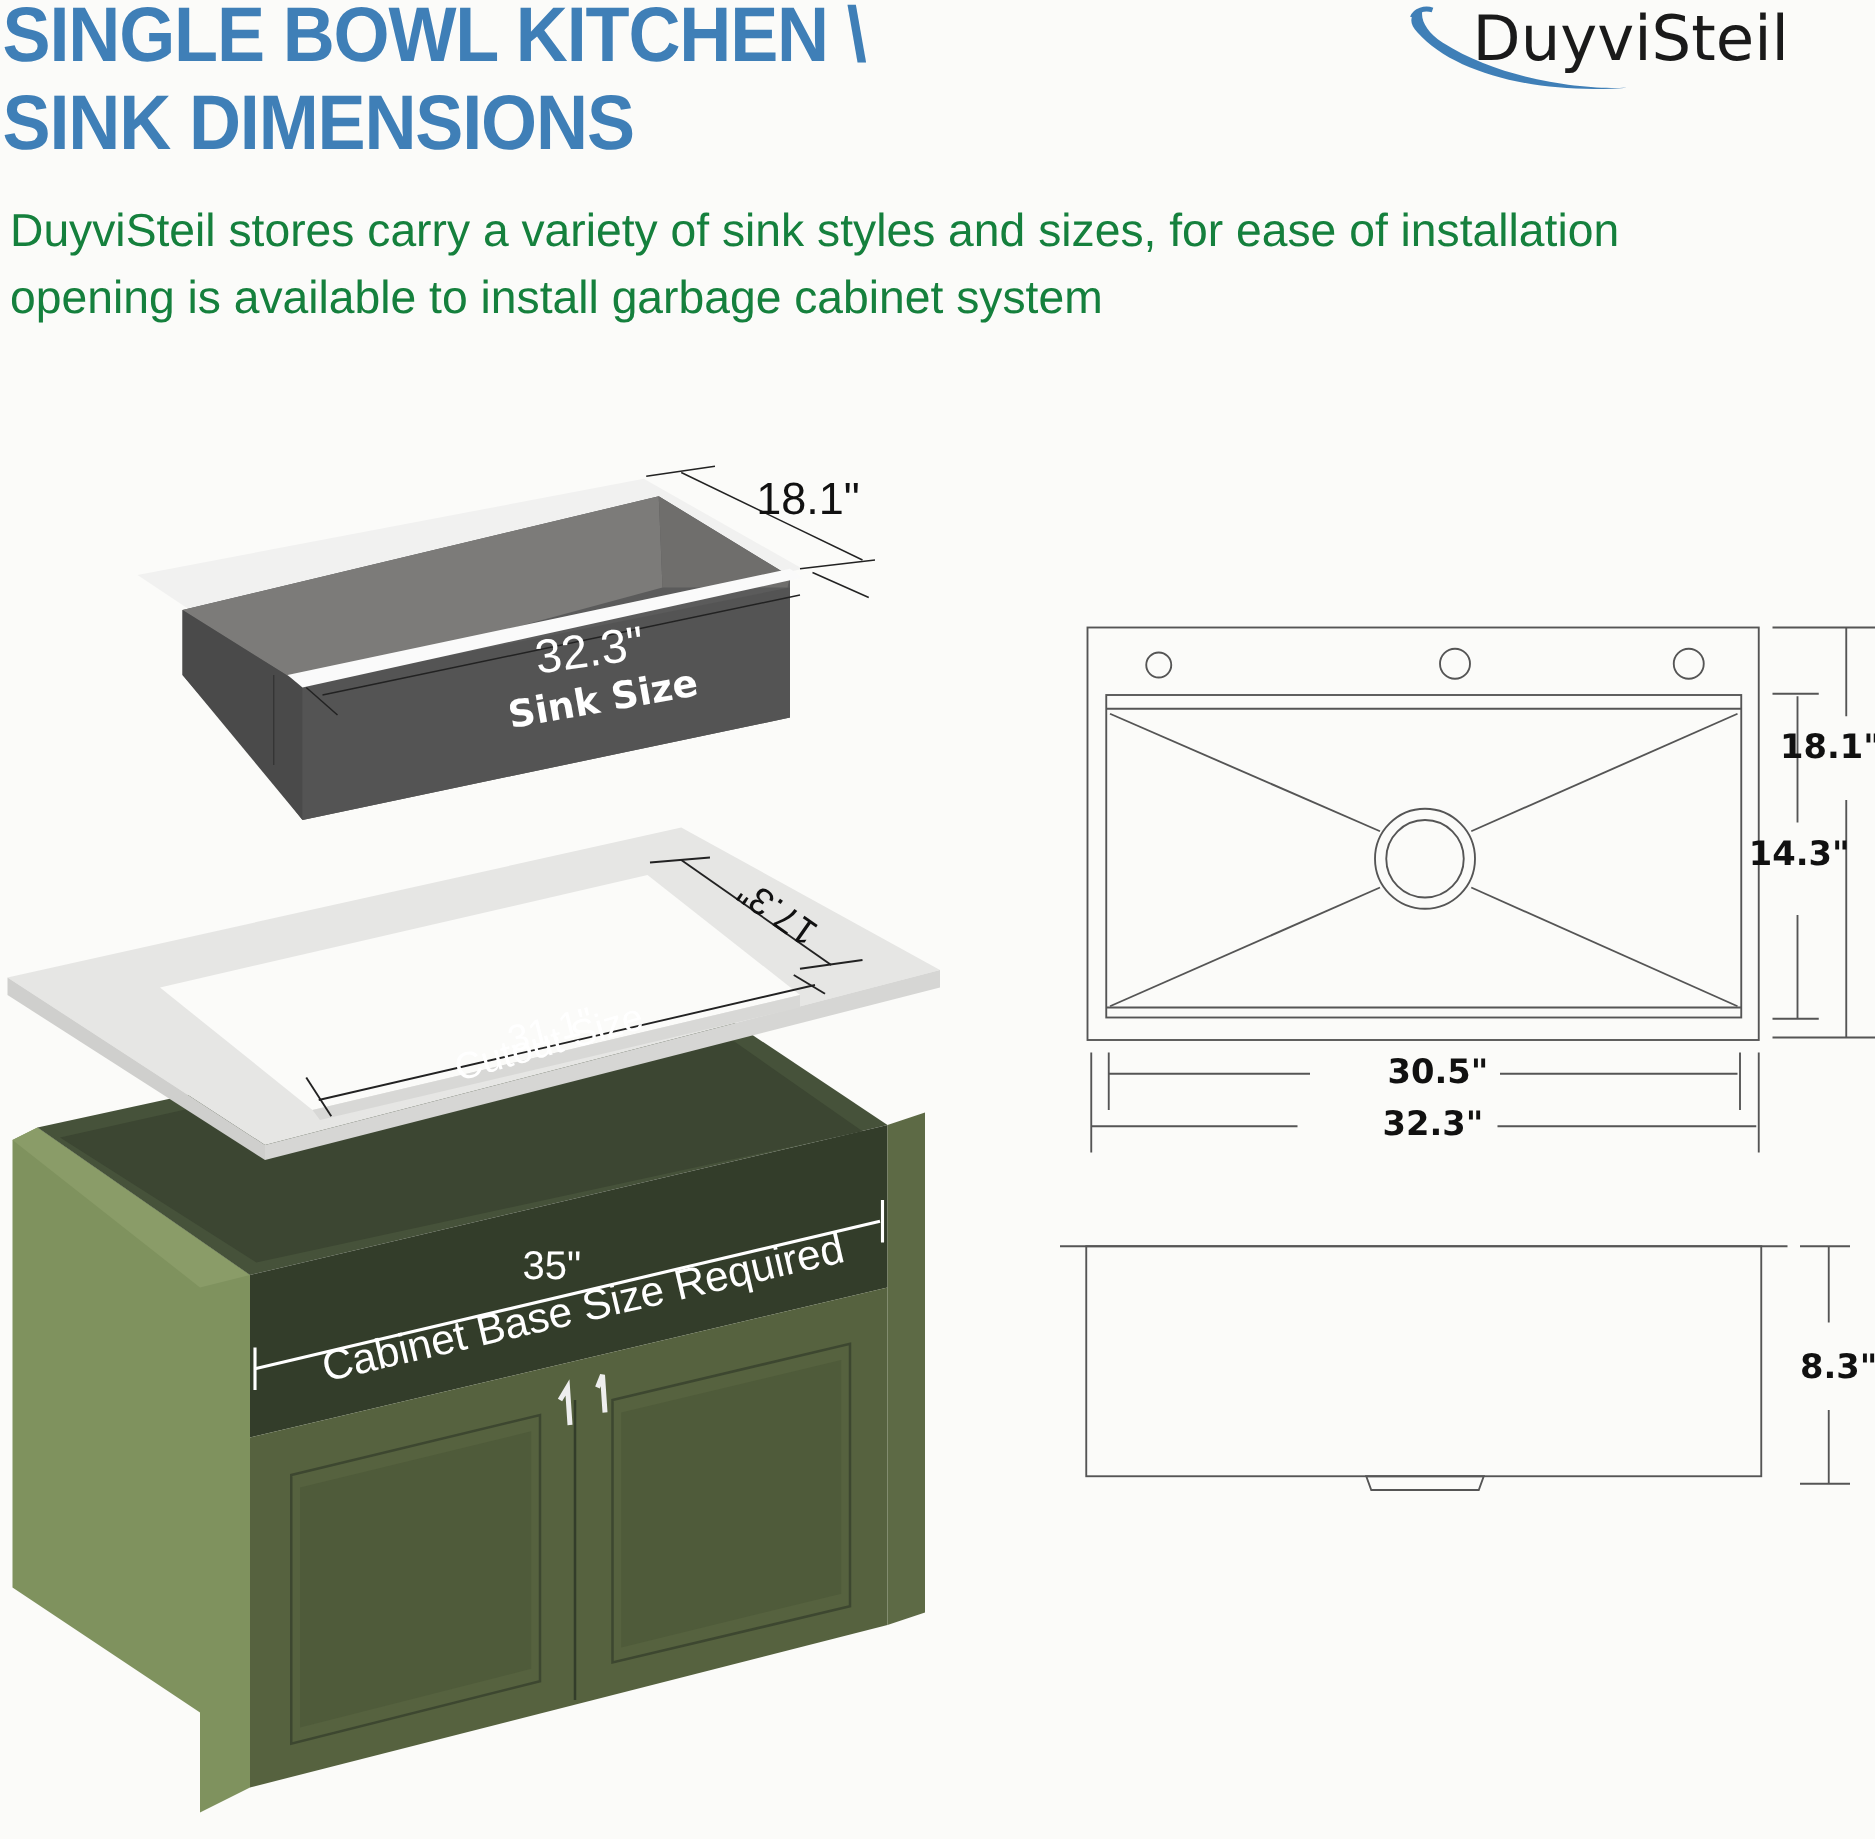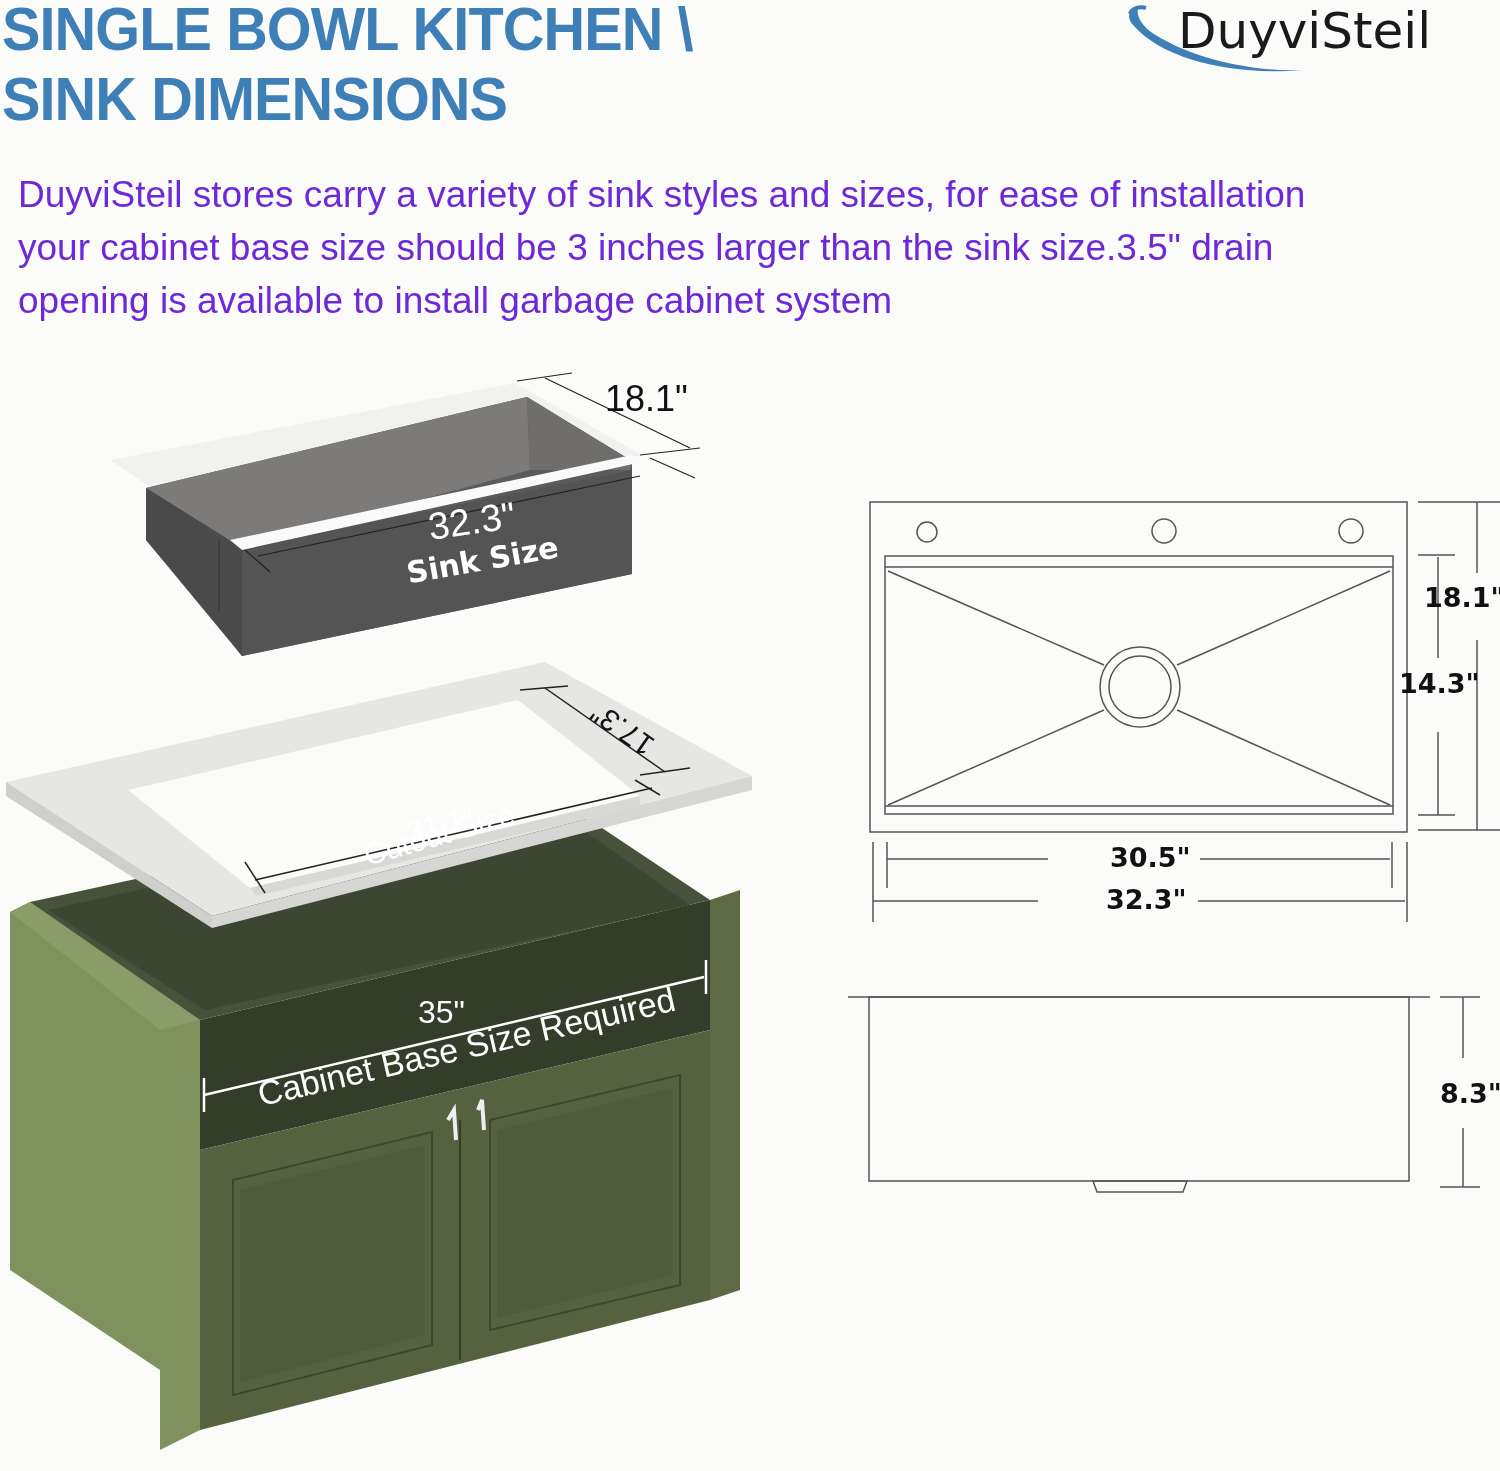--- a/index.html
+++ b/index.html
@@ -14,22 +14,22 @@
     letter-spacing: -1px; transform: scaleX(0.93); transform-origin: left top;
     white-space: nowrap; margin: 0;
   }
   .logo { position: absolute; left: 1124px; top: 0; width: 360px; height: 80px; text-align: right; }
   .logo-text {
     position: absolute; left: 54px; top: 2px; font-family: "DejaVu Sans", sans-serif;
     font-size: 50px; color: #1a1a1a; letter-spacing: 0px; font-weight: normal;
   }
   .intro {
     position: absolute; left: 6px; top: 156px; width: 1420px;
-    font-size: 37px; line-height: 53px; color: #6d28d9;
-    font-family: "Liberation Sans", sans-serif; margin: 12px;
+    font-size: 37px; line-height: 53px; color: #15803d;
+    font-family: "Liberation Sans", sans-serif; margin: 2px;
   }
   .lbl { font-family: "Liberation Sans", sans-serif; }
   .dim { position: absolute; font-family: "DejaVu Sans", sans-serif; font-weight: bold; color: #111; font-size: 27px; white-space: nowrap; }
 </style>
 </head>
 <body>
 
 <h1 class="title">
   <div>SINGLE BOWL KITCHEN \</div>
   <div>SINK DIMENSIONS</div>
@@ -38,21 +38,20 @@
 <div class="logo">
   <svg width="360" height="80" style="position:absolute;left:0;top:0">
     <path d="M14 8 C 4 10, 2 18, 10 26 C 40 60, 110 76, 180 70 C 150 72, 80 66, 30 34 C 18 26, 12 16, 14 8 Z" fill="#3f7fb7"></path>
     <path d="M6 14 C 8 8, 16 6, 22 8" stroke="#3f7fb7" stroke-width="4" fill="none"></path>
   </svg>
   <span class="logo-text">DuyviSteil</span>
 </div>
 
 <div class="intro">
   <div>DuyviSteil stores carry a variety of sink styles and sizes, for ease of installation</div>
-  <div>your cabinet base size should be 3 inches larger than the sink size.3.5" drain</div>
   <div>opening is available to install garbage cabinet system</div>
 </div>
 
 <svg width="800" height="1111" style="position:absolute;left:0;top:360px" viewBox="0 360 800 1111">
 
   <g>
 
     <polygon points="10,912 30,902 200,1020 200,1430 160,1450 160,1370 10,1270" fill="#7f925e"></polygon>
     <polygon points="10,912 160,1030 200,1020 30,902" fill="#8a9c68"></polygon>
 

